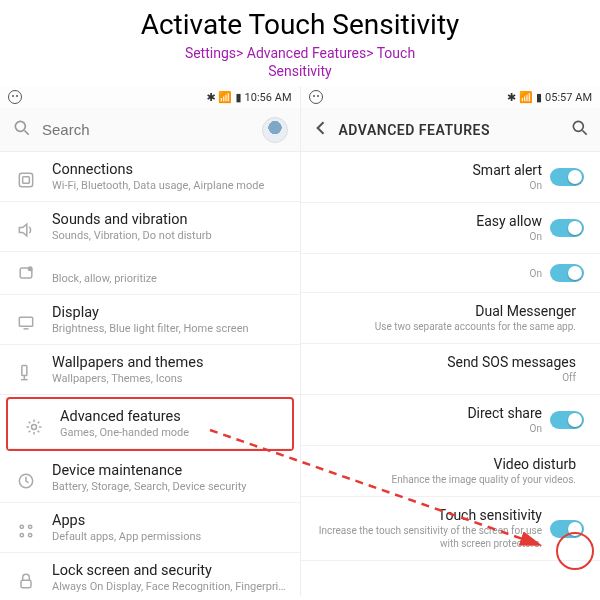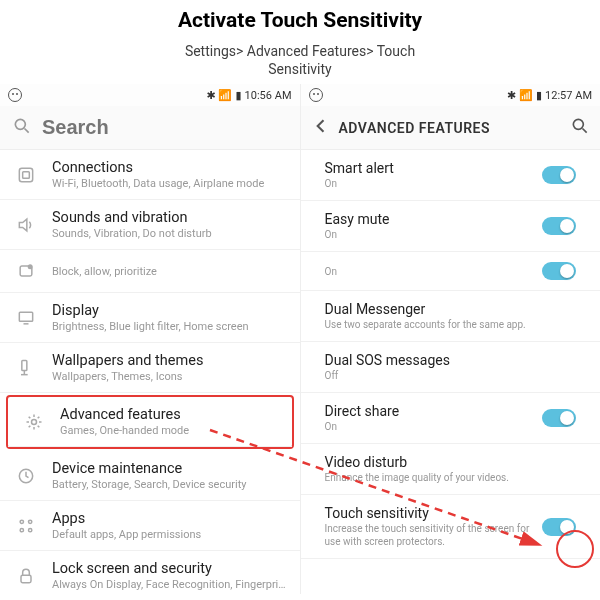--- a/index.html
+++ b/index.html
@@ -9,29 +9,29 @@
     font-family: -apple-system, BlinkMacSystemFont, "Segoe UI", Roboto, Arial, sans-serif;
     background: #fff;
     overflow: hidden;
     position: relative;
   }
   .header-area {
     text-align: center;
     padding: 8px 0 6px;
   }
   .main-title {
-    font-size: 21px;
-    font-weight: 700;
+    font-size: 28px;
+    font-weight: 400;
     color: #000;
     letter-spacing: 0px;
   }
   .breadcrumb {
-    color: #404040;
+    color: #a21caf;
     font-size: 14px;
-    margin-top: 10px;
+    margin-top: 3px;
     line-height: 1.3;
   }
   .phones {
     display: flex;
     width: 600px;
     height: 510px;
   }
   .phone {
     flex: 1;
     background: #fff;
@@ -65,31 +65,31 @@
     display: flex;
     align-items: center;
     padding: 6px 12px;
     background: #fafafa;
     border-bottom: 1px solid #eee;
     height: 44px;
   }
   .search-row .sicon { color: #888; margin-right: 10px; }
   .search-row input {
     flex: 1; border: none; background: transparent;
-    font-size: 20px; color: #14532d; outline: none; font-weight: bold;
+    font-size: 15px; color: #14532d; outline: none;
   }
   .avatar {
     width: 26px; height: 26px; border-radius: 50%;
     background: radial-gradient(circle at 50% 40%, #7ea8c4 0 35%, #e8eef3 36% 100%);
     border: 1px solid #ddd;
   }
   .list { }
   .row {
     display: flex;
-    align-items: center;
+    align-items: flex-end;
     padding: 9px 12px 9px 14px;
     border-bottom: 1px solid #f0f0f0;
   }
   .row .ricon {
     width: 24px; height: 24px;
     display: flex; align-items: center; justify-content: center;
     color: #999; margin-right: 14px; flex-shrink: 0;
   }
   .row .text { flex: 1; min-width: 0; }
   .row .title { font-size: 14.5px; color: #222; }
@@ -105,22 +105,23 @@
     height: 44px; padding: 0 10px;
     background: #fafafa; border-bottom: 1px solid #eee;
   }
   .af-header .back { color: #555; margin-right: 8px; font-size: 18px; }
   .af-header .af-title {
     flex: 1; font-size: 14px; font-weight: 600; color: #333; letter-spacing: 0.5px;
   }
   .af-header .srch { color: #555; }
   .trow {
     display: flex; align-items: center;
-    padding: 10px 24px;
+    padding: 10px 16px;
     border-bottom: 1px solid #f0f0f0;
+    text-align: right;
   }
   .trow .tt { flex: 1; min-width: 0; padding-right: 8px; }
   .trow .ttl { font-size: 14px; color: #222; }
   .trow .tsub { font-size: 10px; color: #999; margin-top: 1px; line-height: 1.3; }
   .toggle {
     width: 34px; height: 18px; border-radius: 10px;
     background: #5bc0de; position: relative; flex-shrink: 0;
   }
   .toggle::after {
     content: ''; position: absolute; right: 2px; top: 2px;
@@ -293,21 +294,21 @@
 
   <div class="phone" style="position:relative">
     <div class="status-bar">
       <div class="status-left">
           <span class="reddit-icon"></span>
         </div>
       <div class="status-right">
         <span>✱</span>
         <span>📶</span>
         <span>▮</span>
-        <span>12:57 AM</span>
+        <span>05:57 AM</span>
       </div>
     </div>
     <div class="af-header">
       <span class="back">
         <svg class="icon" viewBox="0 0 24 24" fill="none" stroke="#555" stroke-width="2.5">
             <polyline points="15 5 8 12 15 19"></polyline>
           </svg>
       </span>
       <span class="af-title">ADVANCED FEATURES</span>
       <span class="srch">
@@ -320,40 +321,40 @@
     <div class="list" id="right-list">
         <div class="trow">
           <div class="tt">
             <div class="ttl">Smart alert</div>
             <div class="tsub">On</div>
           </div>
           <div class="toggle"></div>
         </div>
         <div class="trow">
           <div class="tt">
-            <div class="ttl">Easy mute</div>
+            <div class="ttl">Easy allow</div>
             <div class="tsub">On</div>
           </div>
           <div class="toggle"></div>
         </div>
         <div class="trow">
           <div class="tt">
             <div class="tsub">On</div>
           </div>
           <div class="toggle"></div>
         </div>
         <div class="trow">
           <div class="tt">
             <div class="ttl">Dual Messenger</div>
             <div class="tsub">Use two separate accounts for the same app.</div>
           </div>
         </div>
         <div class="trow">
           <div class="tt">
-            <div class="ttl">Dual SOS messages</div>
+            <div class="ttl">Send SOS messages</div>
             <div class="tsub">Off</div>
           </div>
         </div>
         <div class="trow">
           <div class="tt">
             <div class="ttl">Direct share</div>
             <div class="tsub">On</div>
           </div>
           <div class="toggle"></div>
         </div>

